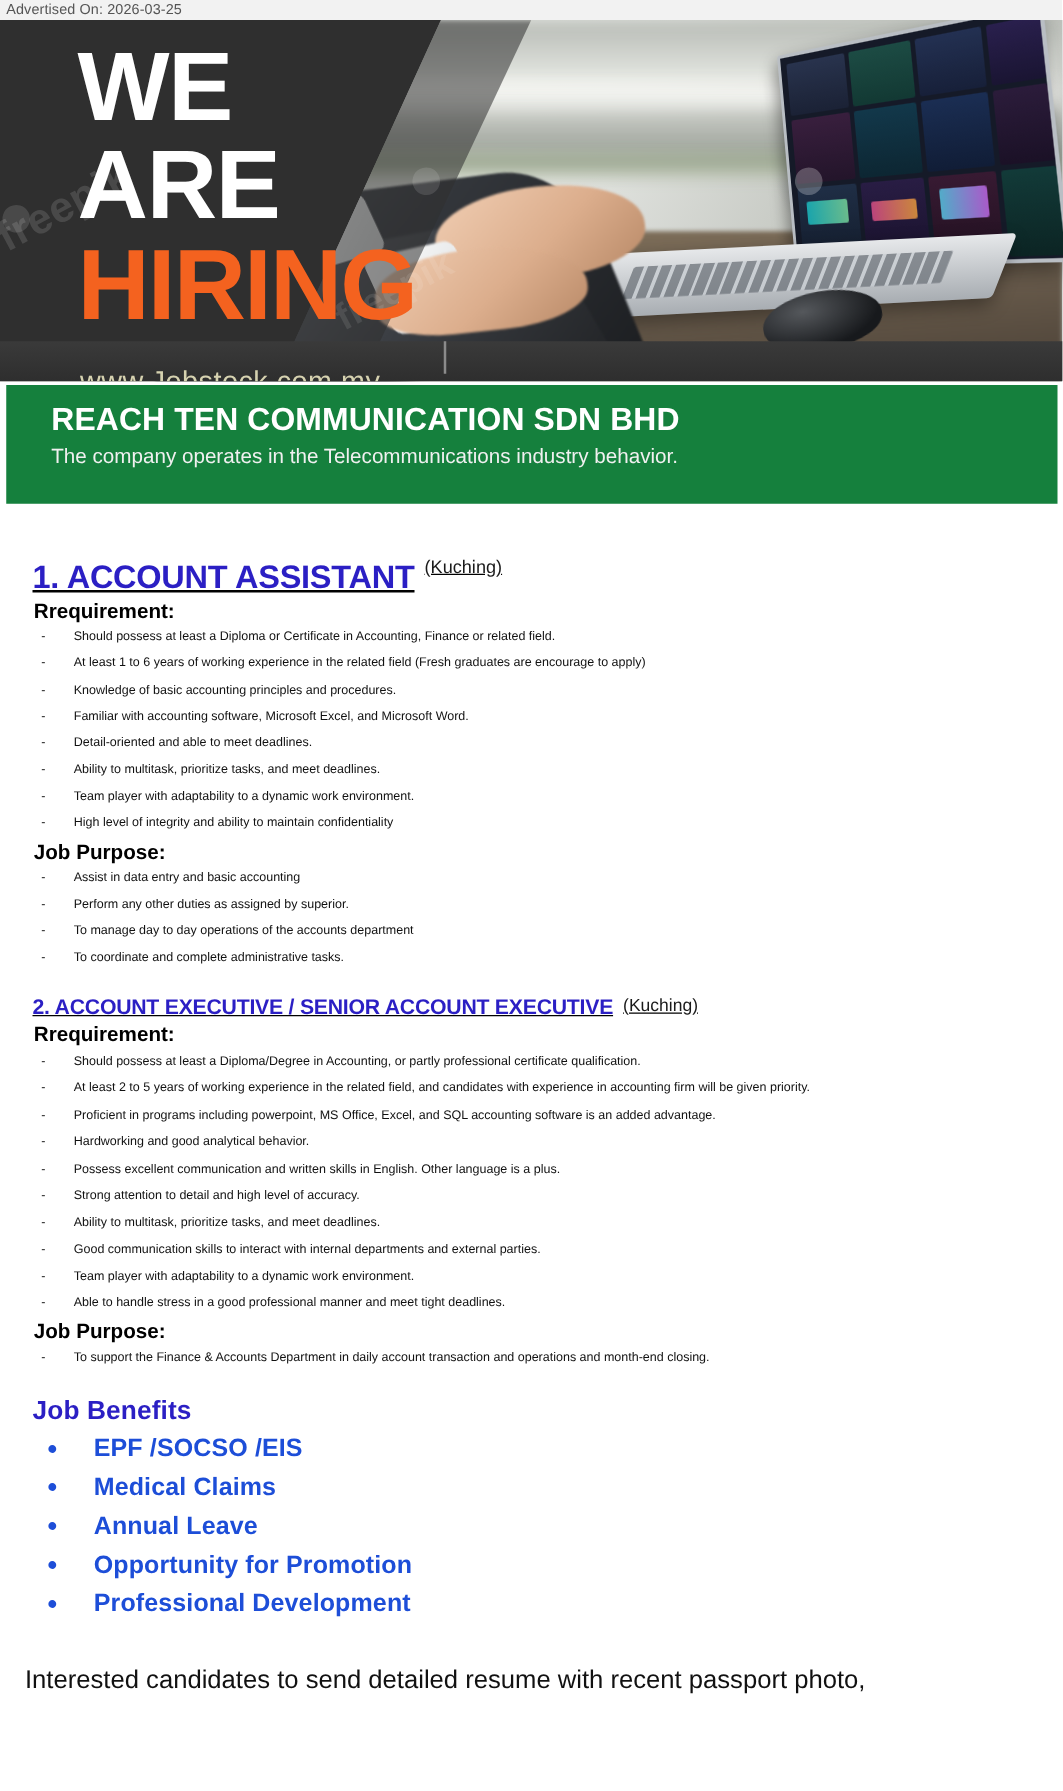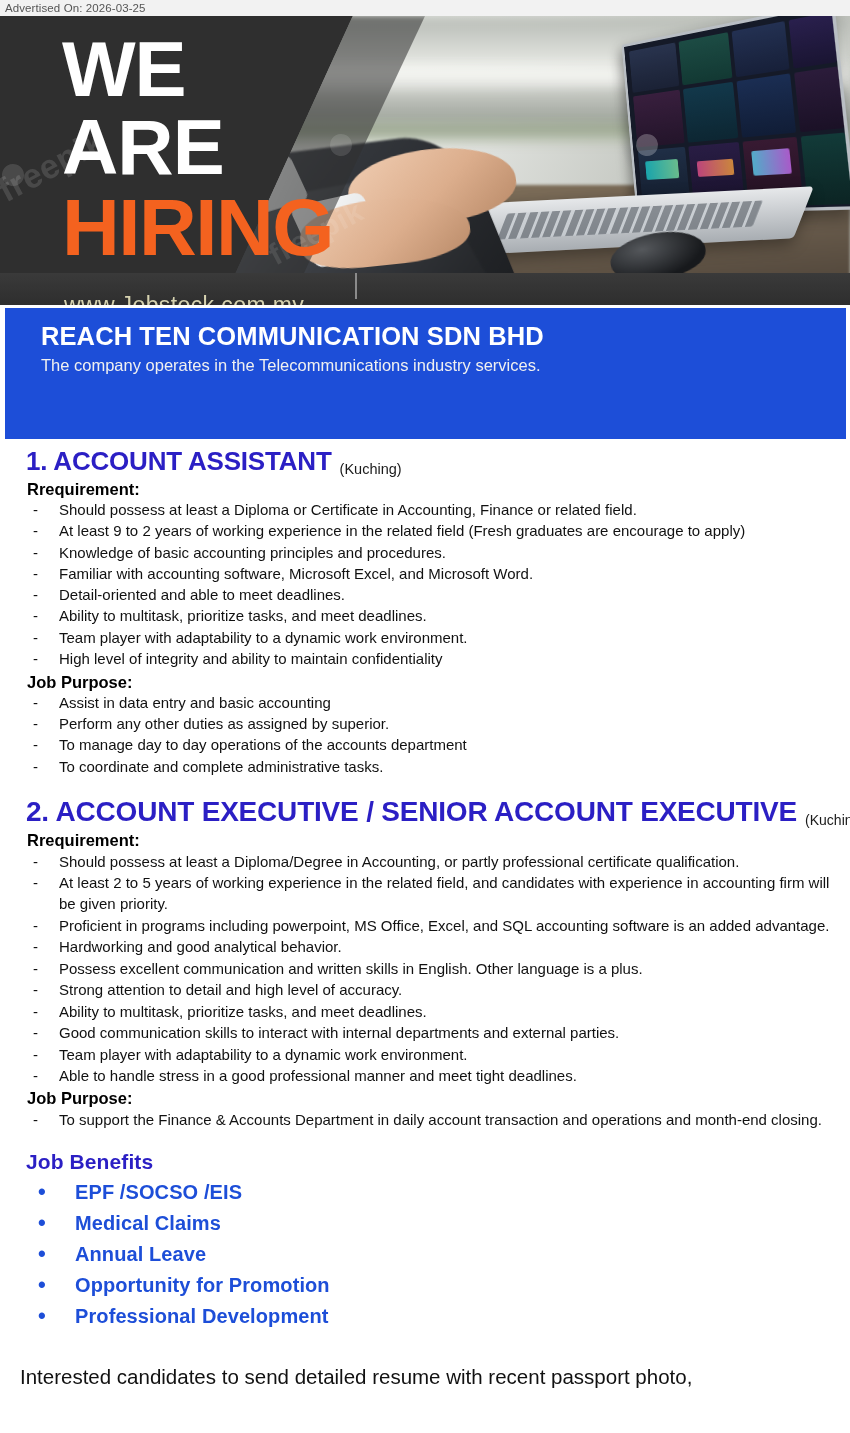--- a/index.html
+++ b/index.html
@@ -240,22 +240,22 @@
     font-size: 23px;
     color: #d6d2b0;
     letter-spacing: .4px;
     font-family: "Liberation Sans", sans-serif;
   }
 
   
   .company-block {
     position: absolute;
     top: 308px; left: 5px;
-    width: 841px; height: 131px;
-    background: #1d4ed8;
+    width: 841px; height: 95px;
+    background: #15803d;
     padding: 11px 0 0 36px;
     color: #ffffff;
   }
   .company-name {
     font-size: 25.5px;
     font-weight: 700;
     letter-spacing: .1px;
     line-height: 34px;
     white-space: nowrap;
   }
@@ -270,52 +270,53 @@
   .content {
     position: absolute;
     top: 446px; left: 0;
     width: 850px;
   }
 
   .job { padding: 0 14px 0 26px; }
 
   .job-title-row {
     display: flex;
-    align-items: flex-end;
+    align-items: flex-start;
     gap: 8px;
     margin-bottom: 3px;
+    text-decoration: underline;
   }
   .job-title {
     color: #2b1fc4;
     font-weight: 700;
     letter-spacing: -.2px;
     white-space: nowrap;
   }
   .job-1 .job-title { font-size: 26px; }
-  .job-2 .job-title { font-size: 28px; }
+  .job-2 .job-title { font-size: 17px; }
   .job-location {
     color: #1a1a1a;
     font-size: 14.5px;
     font-weight: 400;
     white-space: nowrap;
   }
   .job-2 .job-location { font-size: 14px; }
 
   .sec-head {
     font-size: 16.5px;
     font-weight: 700;
     color: #000000;
     margin: 3px 0 1px 1px;
   }
 
   ul.dash-list { list-style: none; margin: 0 0 0 2px; padding: 0; }
   ul.dash-list li {
     position: relative;
     padding-left: 31px;
-    font-size: 15px;
+    font-size: 10px;
     line-height: 20.8px;
     color: #111111;
     margin-bottom: .5px;
   }
   ul.dash-list li::before {
     content: "-";
     position: absolute;
     left: 5px;
     top: 0;
     color: #111111;
@@ -419,34 +420,34 @@
       <div class="bt-line hiring">HIRING</div>
     </div>
 
     <div class="banner-bottom-strip"></div>
     <div class="banner-tick"></div>
     <div class="banner-url">www.Jobstock.com.my</div>
   </div>
 
   <div class="company-block">
     <div class="company-name">REACH TEN COMMUNICATION SDN BHD</div>
-    <div class="company-desc">The company operates in the Telecommunications industry services.</div>
+    <div class="company-desc">The company operates in the Telecommunications industry behavior.</div>
   </div>
 
   <div class="content">
 
     <div class="job job-1">
       <div class="job-title-row">
         <span class="job-title">1. ACCOUNT ASSISTANT</span>
         <span class="job-location">(Kuching)</span>
       </div>
       <div class="sec-head">Rrequirement:</div>
       <ul class="dash-list">
         <li>Should possess at least a Diploma or Certificate in Accounting, Finance or related field.</li>
-        <li>At least 9 to 2 years of working experience in the related field (Fresh graduates are encourage to apply)</li>
+        <li>At least 1 to 6 years of working experience in the related field (Fresh graduates are encourage to apply)</li>
         <li>Knowledge of basic accounting principles and procedures.</li>
         <li>Familiar with accounting software, Microsoft Excel, and Microsoft Word.</li>
         <li>Detail-oriented and able to meet deadlines.</li>
         <li>Ability to multitask, prioritize tasks, and meet deadlines.</li>
         <li>Team player with adaptability to a dynamic work environment.</li>
         <li>High level of integrity and ability to maintain confidentiality</li>
       </ul>
       <div class="sec-head">Job Purpose:</div>
       <ul class="dash-list">
         <li>Assist in data entry and basic accounting</li>

